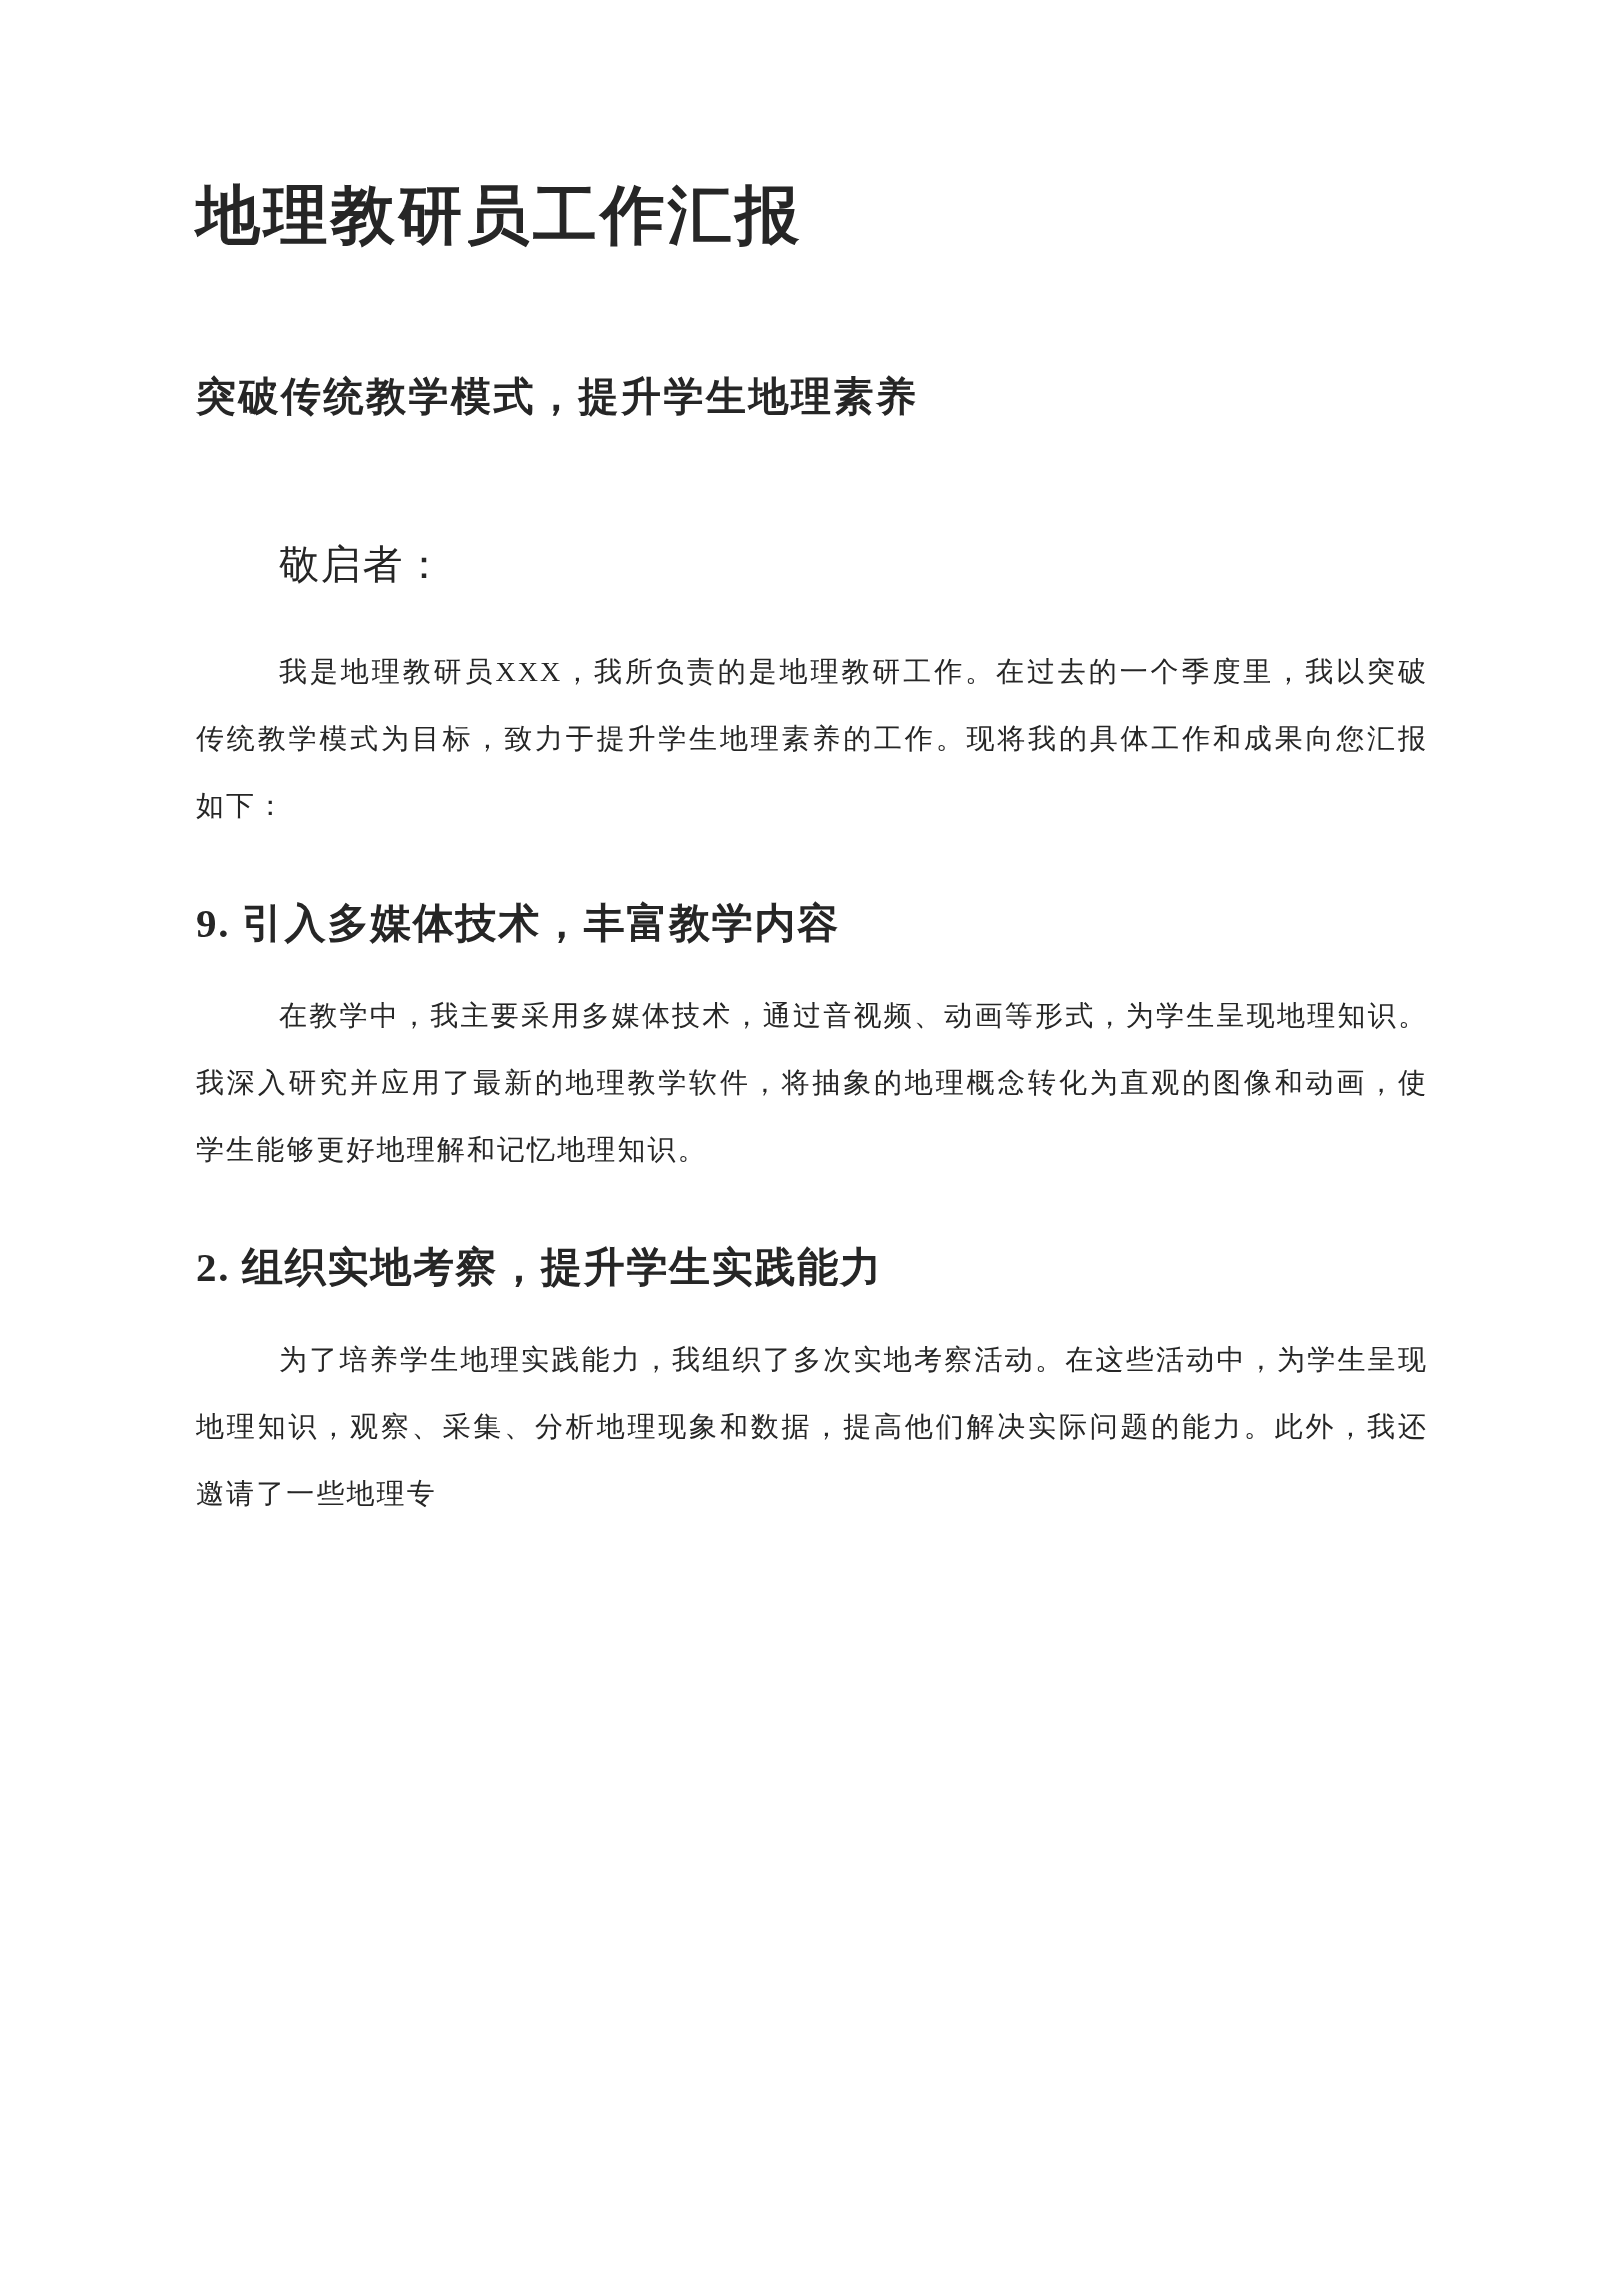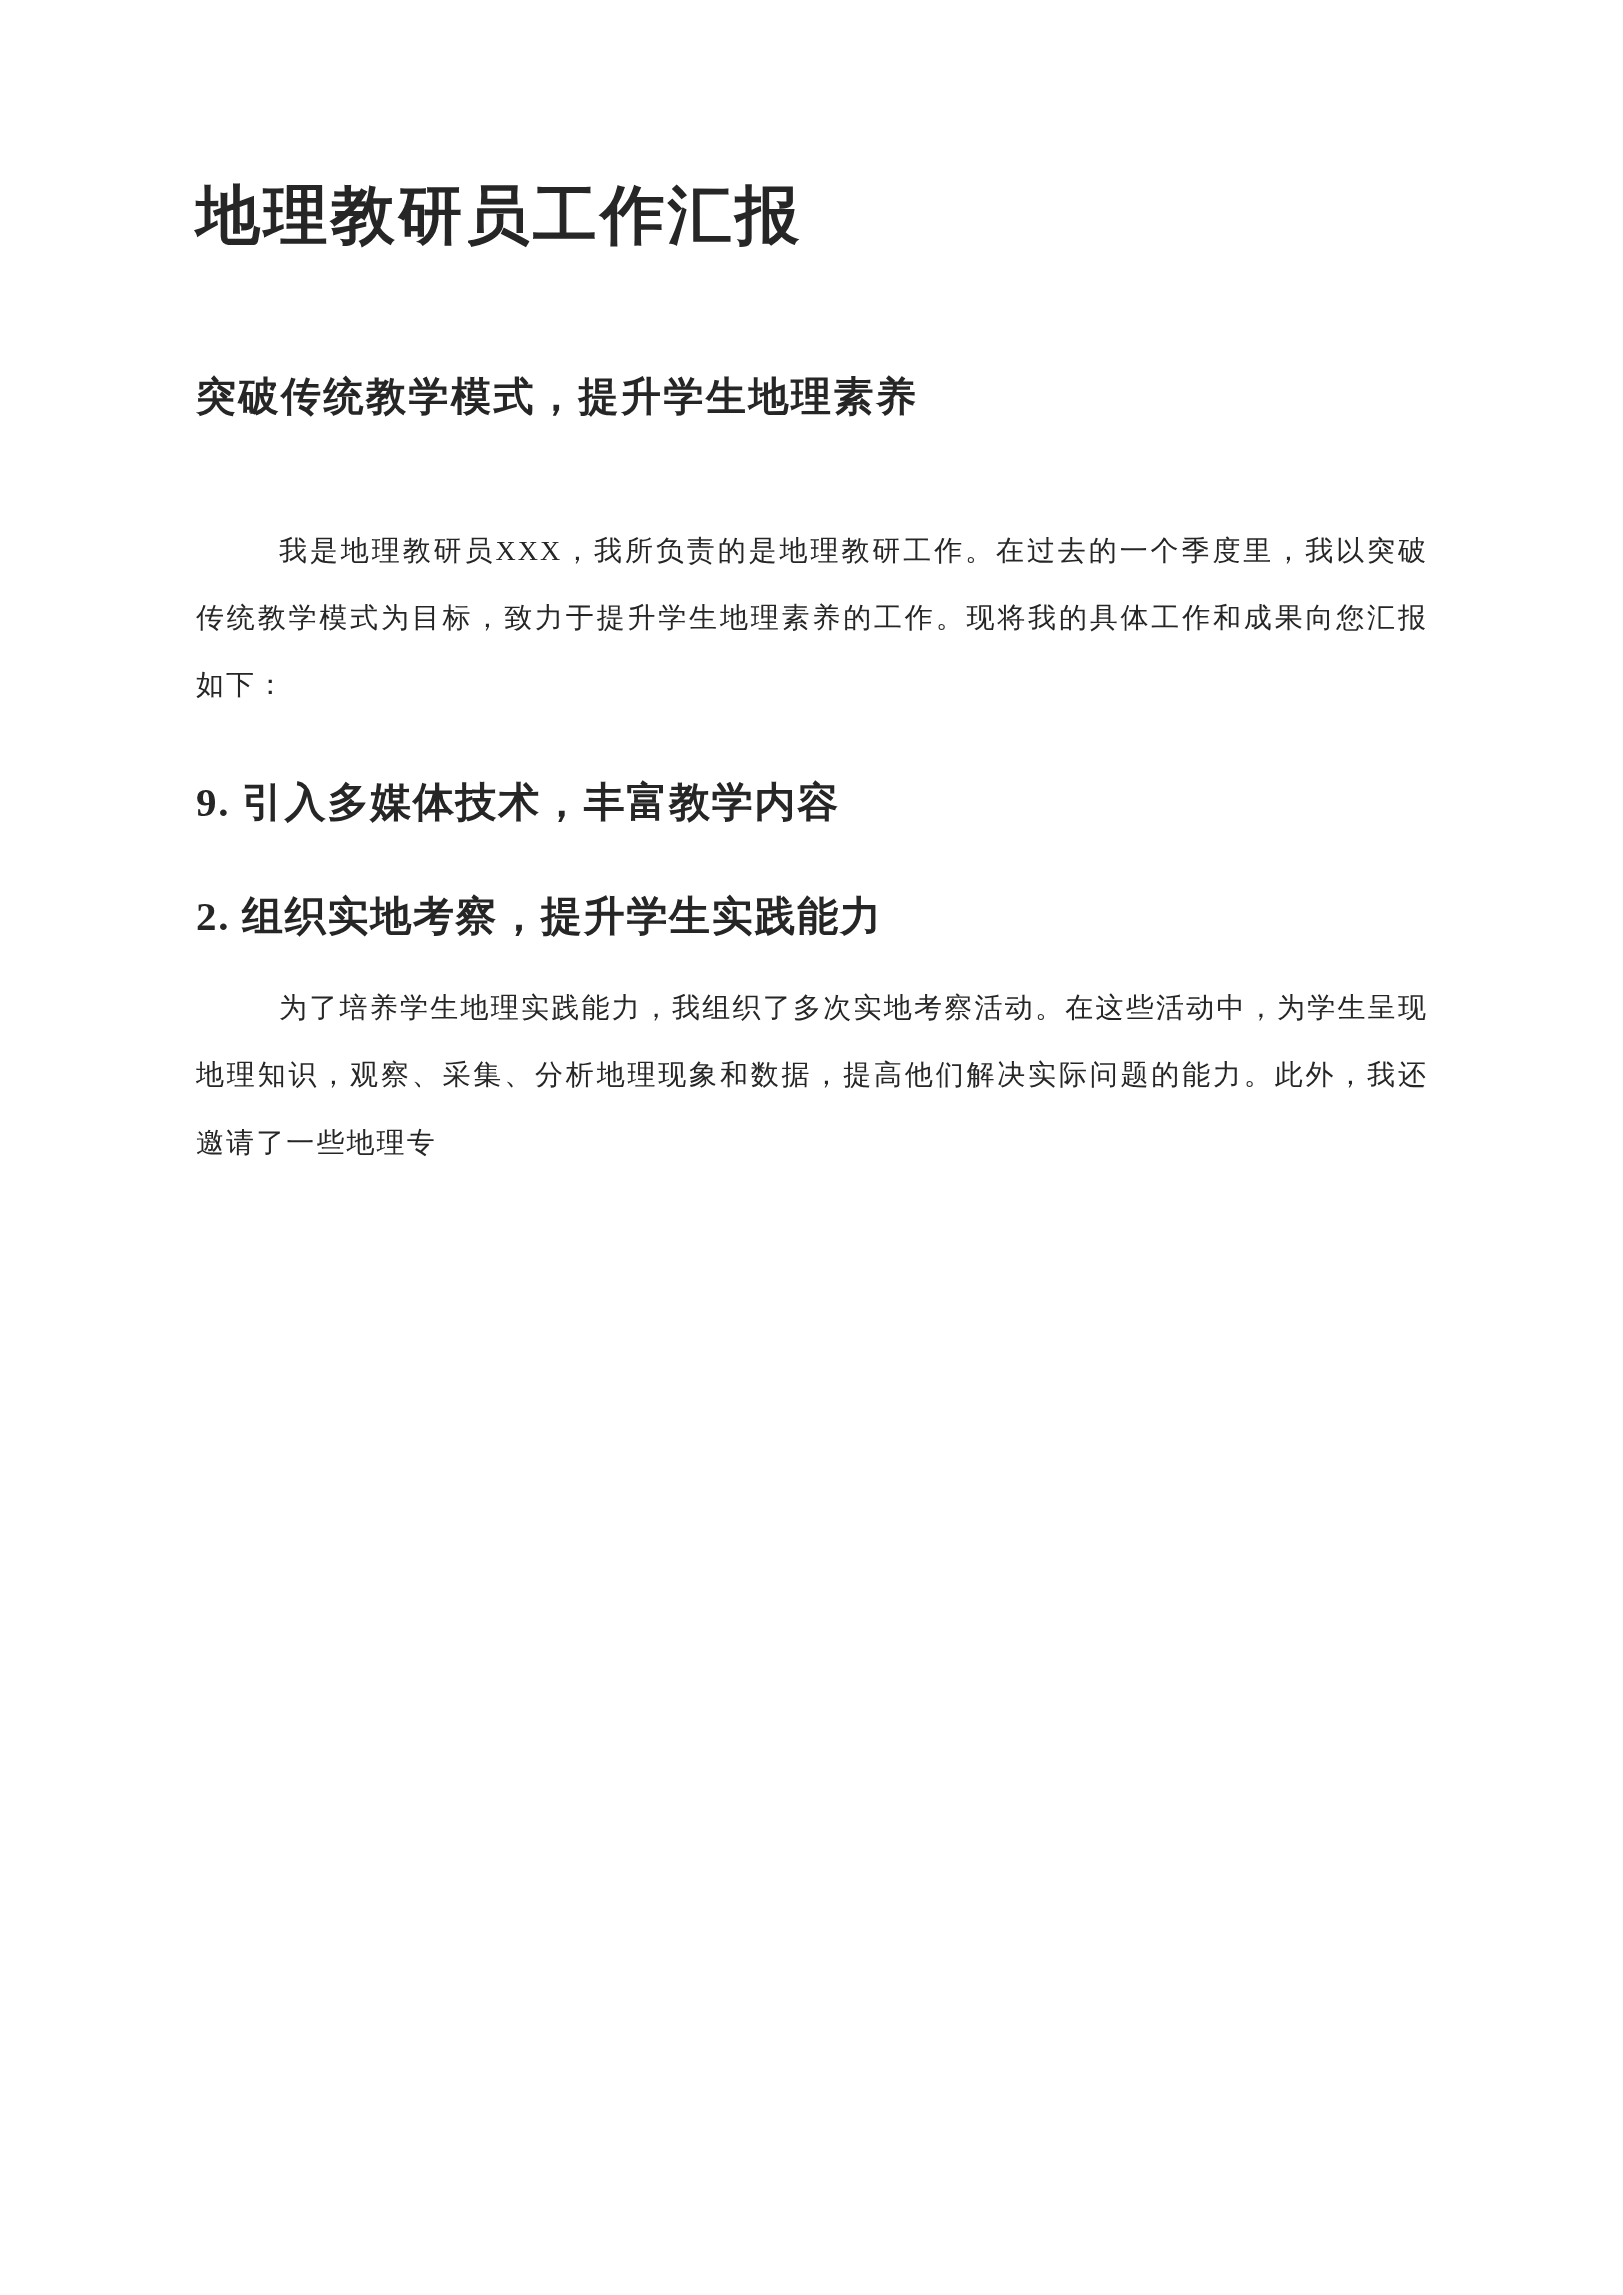--- a/index.html
+++ b/index.html
@@ -58,24 +58,26 @@
 </style>
 </head>
 <body>
 
 <div class="page">
 
   <h1 class="doc-title">地理教研员工作汇报</h1>
 
   <h2 class="doc-subtitle">突破传统教学模式，提升学生地理素养</h2>
 
+  <p class="salutation">敬启者：</p>
 
   <p class="body-para">我是地理教研员XXX，我所负责的是地理教研工作。在过去的一个季度里，我以突破传统教学模式为目标，致力于提升学生地理素养的工作。现将我的具体工作和成果向您汇报如下：</p>
 
   <h3 class="section-heading">9. 引入多媒体技术，丰富教学内容</h3>
 
+  <p class="body-para">在教学中，我主要采用多媒体技术，通过音视频、动画等形式，为学生呈现地理知识。我深入研究并应用了最新的地理教学软件，将抽象的地理概念转化为直观的图像和动画，使学生能够更好地理解和记忆地理知识。</p>
 
   <h3 class="section-heading">2. 组织实地考察，提升学生实践能力</h3>
 
   <p class="body-para">为了培养学生地理实践能力，我组织了多次实地考察活动。在这些活动中，为学生呈现地理知识，观察、采集、分析地理现象和数据，提高他们解决实际问题的能力。此外，我还邀请了一些地理专</p>
 
 </div>
 
 
 </body></html>

